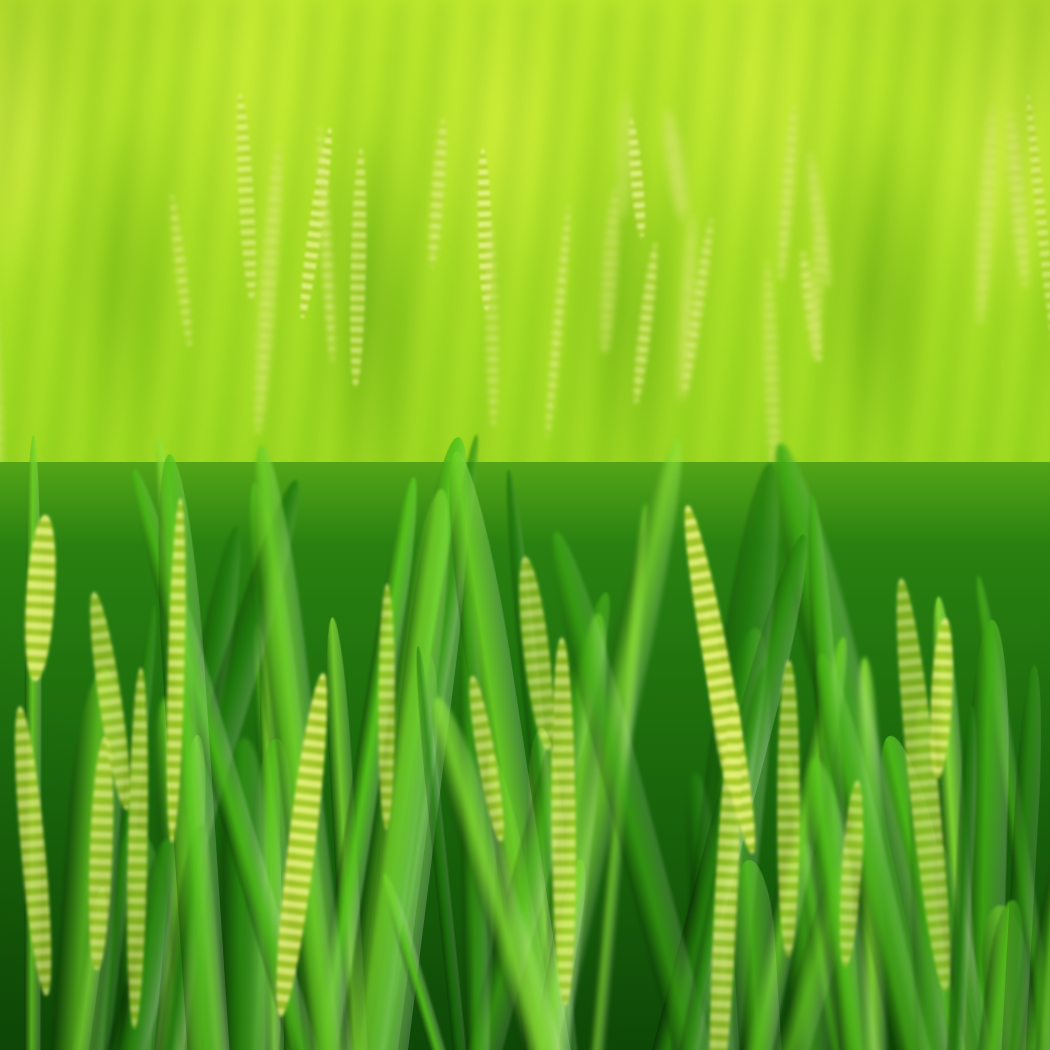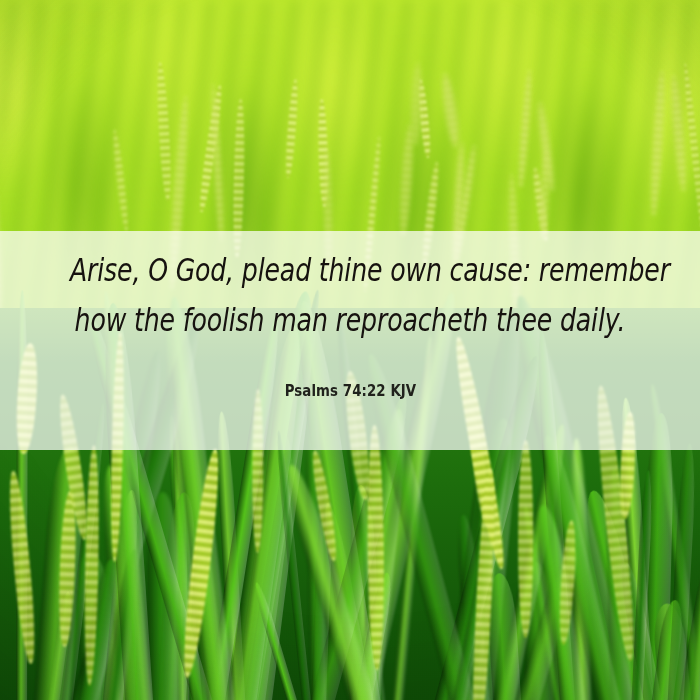--- a/index.html
+++ b/index.html
@@ -306,21 +306,14 @@
           <div class="seedhead" style="left: 15.5752%; top: 6.09576%; width: 11.1795px; height: 230.338px; transform: rotate(1.44884deg); opacity: 0.87;"></div>
           <div class="seedhead" style="left: 70.3933%; top: 6.29536%; width: 16.906px; height: 235.507px; transform: rotate(-10.5776deg); opacity: 0.99;"></div>
           <div class="seedhead" style="left: 67.059%; top: 41.0694%; width: 14.5518px; height: 280.869px; transform: rotate(2.86119deg); opacity: 0.82;"></div>
           <div class="seedhead" style="left: 46.8905%; top: 36.0901%; width: 11.6235px; height: 112.07px; transform: rotate(-9.82129deg); opacity: 0.76;"></div>
           <div class="seedhead" style="left: 50.9497%; top: 15.8516%; width: 17.4598px; height: 130.446px; transform: rotate(-6.82642deg); opacity: 0.71;"></div>
         </div>
     </div>
     <div class="bg-vignette"></div>
   </div>
 
-  <div class="verse-band">
-    <p class="verse-text">
-      <span class="verse-line">Arise, O God, plead thine own cause: remember</span>
-      <span class="verse-line">how the foolish man reproacheth thee daily.</span>
-    </p>
-    <p class="verse-ref">Psalms 74:22 KJV</p>
-  </div>
 
 </div>
 
 </body></html>

